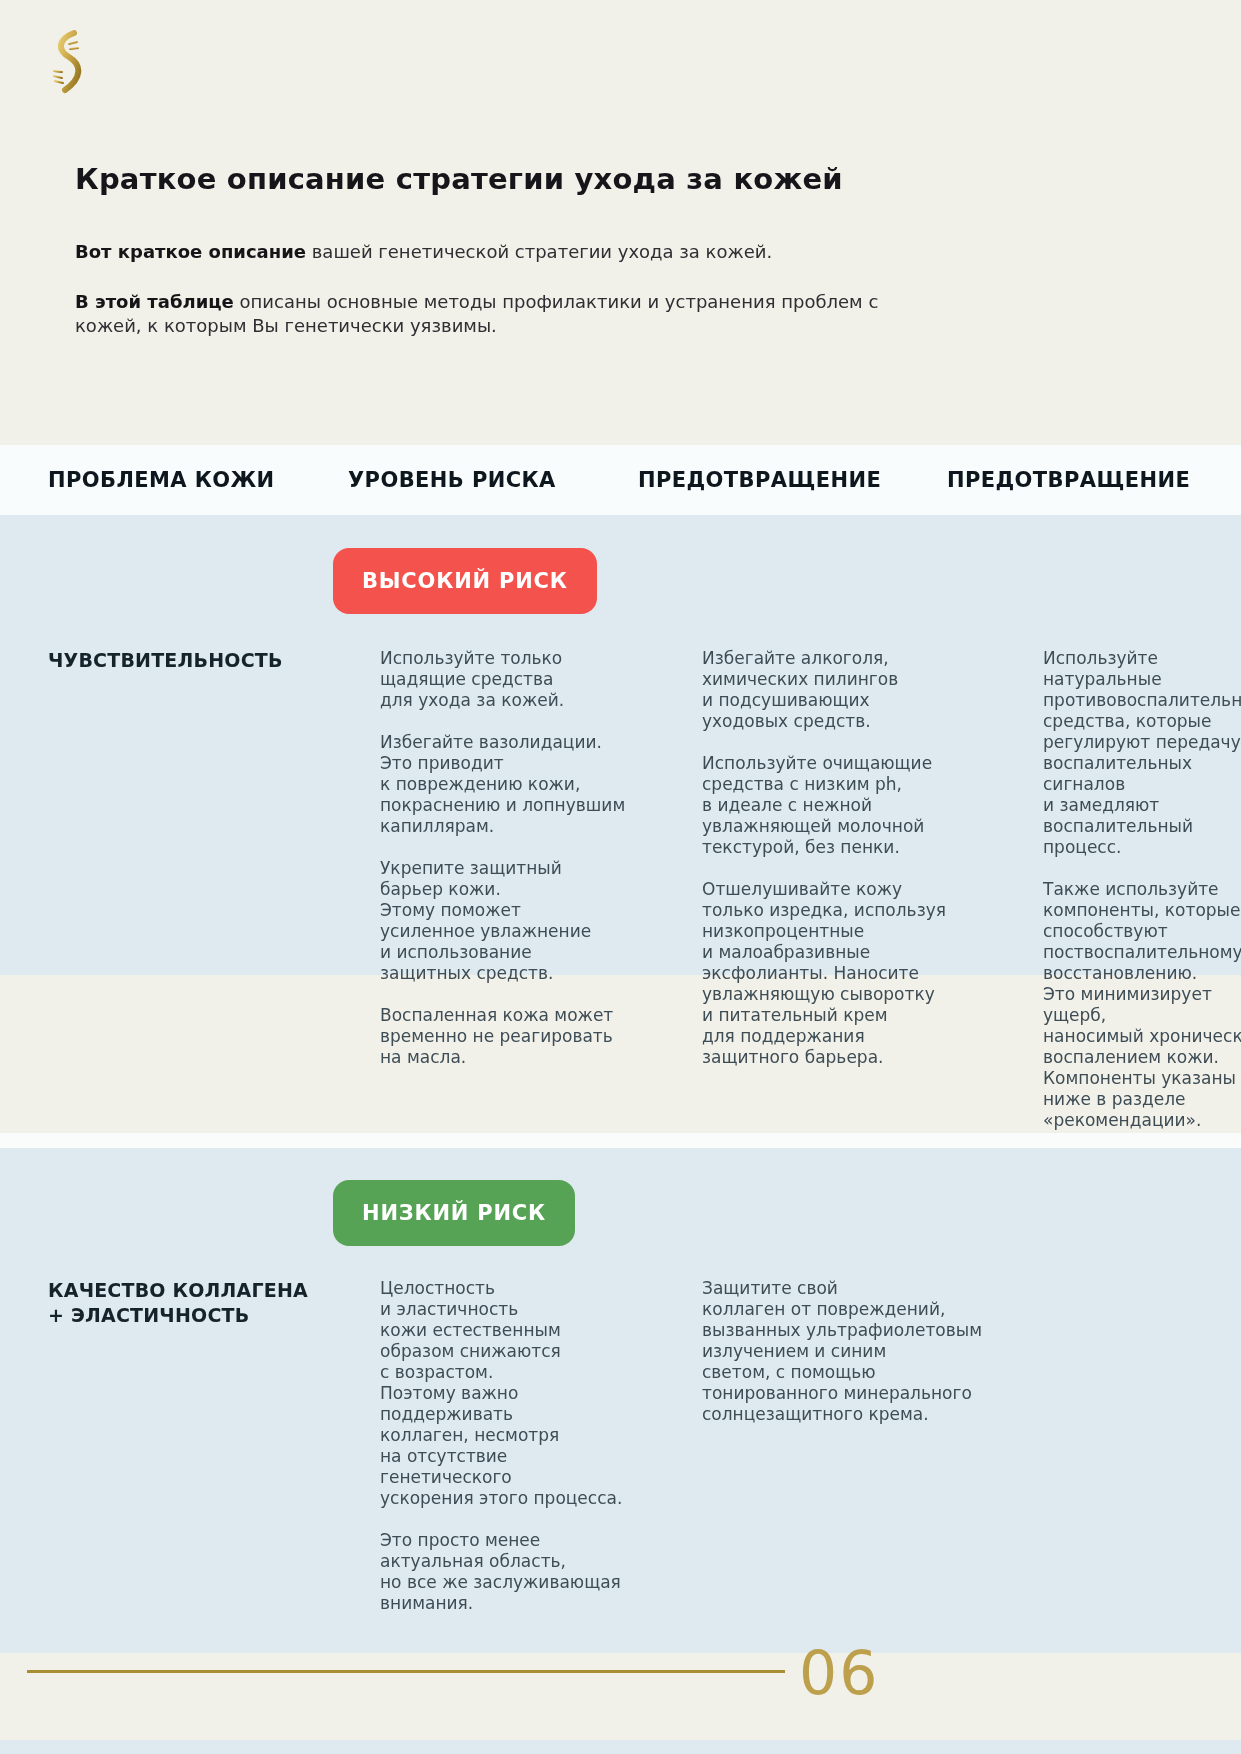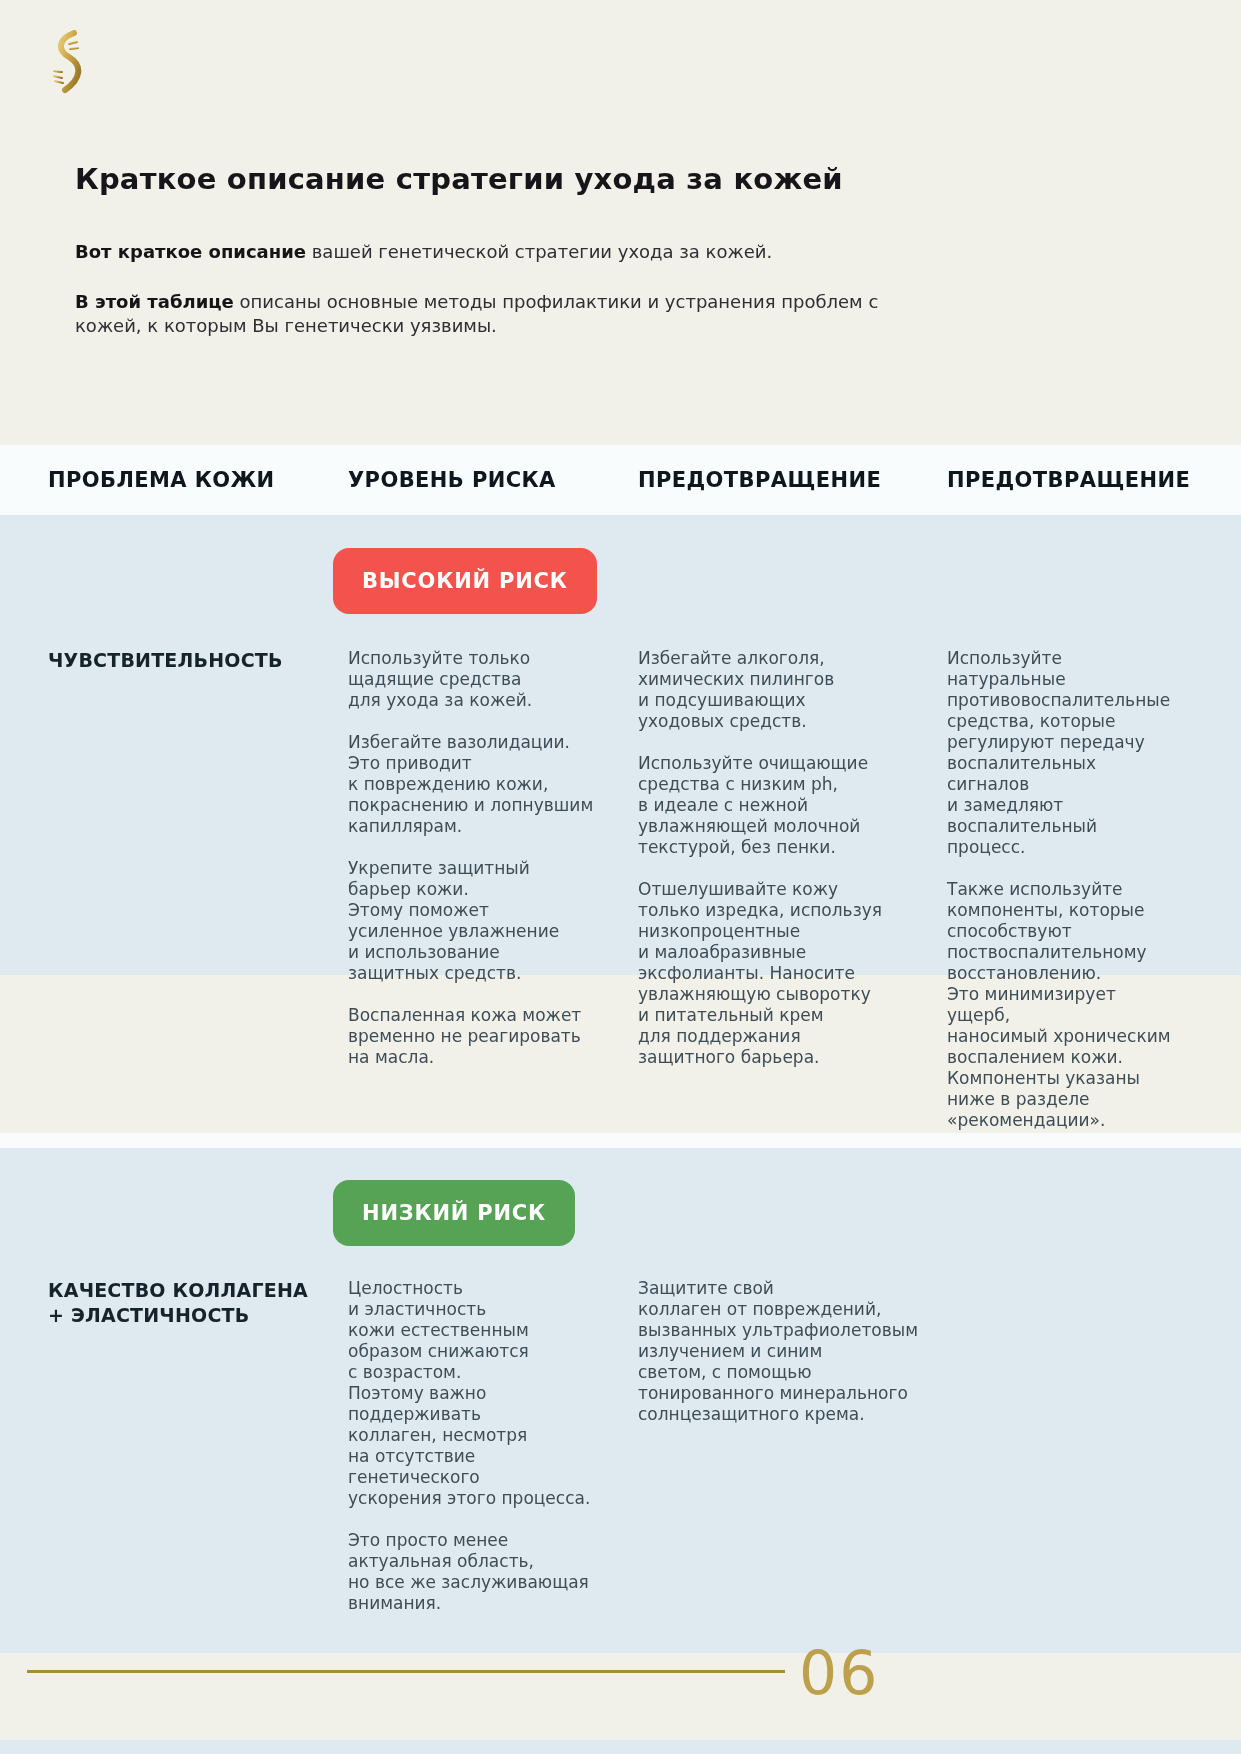--- a/index.html
+++ b/index.html
@@ -52,20 +52,21 @@
     color:#ffffff; font-weight:bold; font-size:21px; letter-spacing:.8px;
     padding:21px 29px; border-radius:16px; text-align:center; min-width:186px;
   }
   .badge-high { background:#f4524d; top:33px; }
   .badge-low  { background:#57a356; top:32px; }
 
   .row-grid {
     position:absolute; left:0; width:1241px;
     display:grid; grid-template-columns:300px 290px 309px 254px;
     padding-left:48px;
+    gap:32px;
   }
   .section-1 .row-grid { top:133px; }
   .section-2 .row-grid { top:130px; }
 
   .problem {
     font-size:19px; font-weight:bold; color:#15232b;
     line-height:25px; white-space:pre-line; padding-right:24px; letter-spacing:.2px;
   }
   .cell {
     font-size:17px; line-height:21px; color:#3e4d55;

